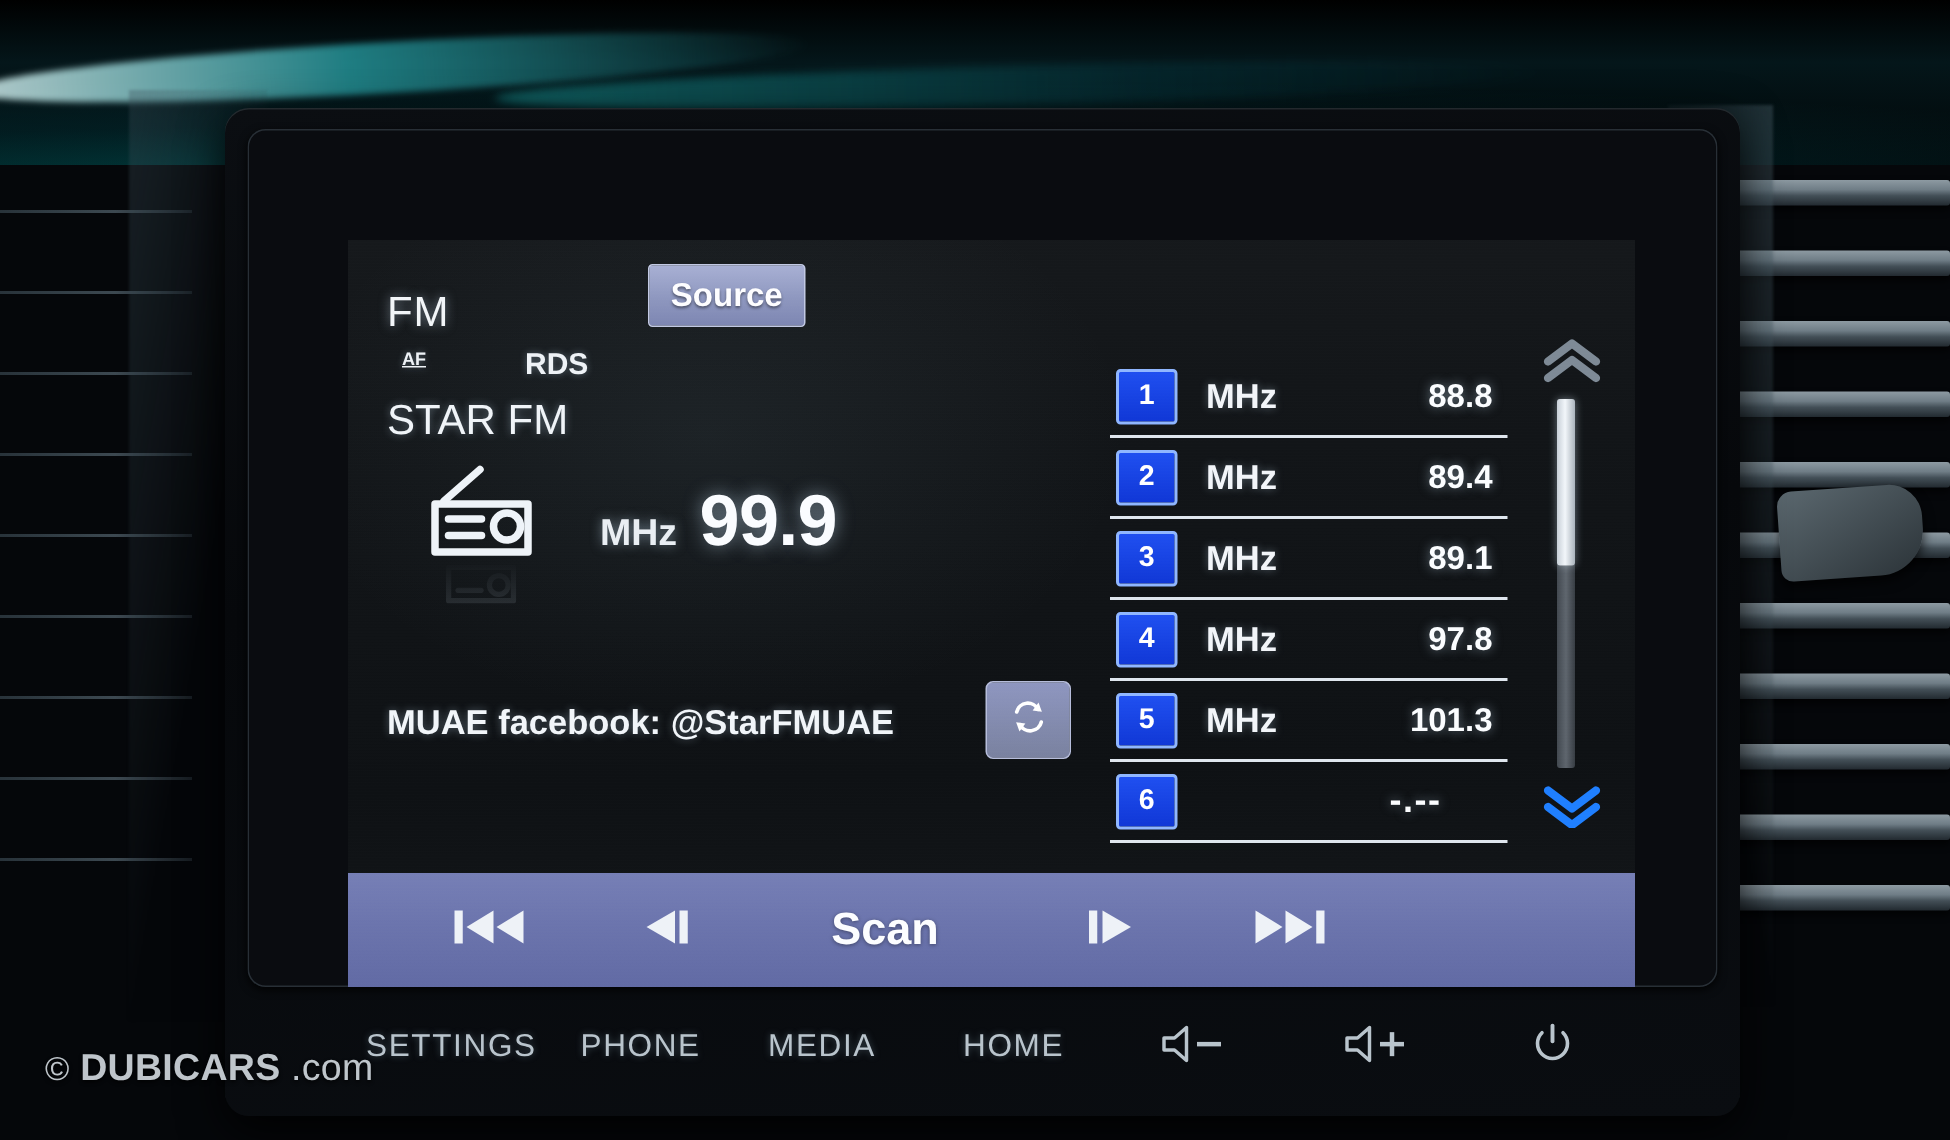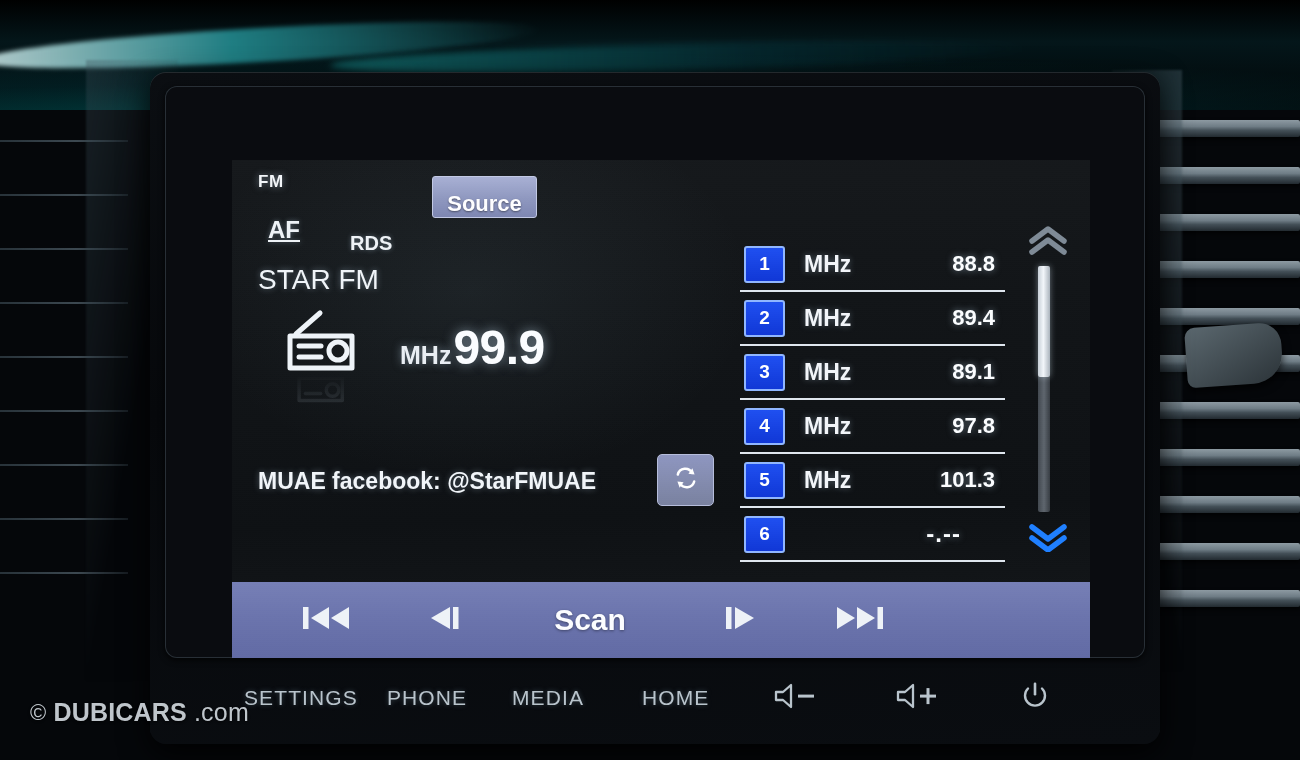--- a/index.html
+++ b/index.html
@@ -49,43 +49,43 @@
   
   #screen{position:absolute;left:67px;top:74px;width:858px;height:498px;
      background:linear-gradient(178deg,#16191c 0%,#121518 30%,#0e1114 70%,#15181b 100%);
      overflow:hidden;}
   .screen-noise{position:absolute;inset:0;opacity:.5;pointer-events:none;
      background-image:repeating-linear-gradient(0deg,rgba(255,255,255,.012) 0 1px,rgba(0,0,0,0) 1px 2px);}
   .screen-glow{position:absolute;left:-40px;top:-60px;width:560px;height:380px;
      background:radial-gradient(closest-side,rgba(120,150,160,.10),rgba(0,0,0,0));pointer-events:none;}
 
   
-  .band{position:absolute;left:26px;top:12px;font-size:17px;font-weight:bold;color:#f2f5f8;letter-spacing:.5px;
+  .band{position:absolute;left:26px;top:32px;font-size:28px;font-weight:normal;color:#f2f5f8;letter-spacing:.5px;
      text-shadow:0 0 7px rgba(200,220,240,.5);}
   .source-btn{position:absolute;left:200px;top:16px;width:103px;height:40px;
      background:linear-gradient(180deg,#a8b0d4 0%,#8e97bf 55%,#7d86b2 100%);
      border:1px solid #c2c9e4;border-radius:3px;
-     display:flex;align-items:flex-end;justify-content:center;
+     display:flex;align-items:center;justify-content:center;
      font-size:22px;font-weight:bold;color:#fdfdff;text-shadow:0 1px 2px rgba(0,0,0,.45);}
   .clock{position:absolute;right:22px;top:10px;font-size:38px;font-weight:bold;color:#f3f6f9;letter-spacing:1px;
      text-shadow:0 0 9px rgba(190,215,235,.45);}
 
   
-  .af{position:absolute;left:36px;top:56px;font-size:24px;font-weight:bold;color:#eef2f6;text-shadow:0 0 5px rgba(180,205,225,.4);text-decoration:underline;}
+  .af{position:absolute;left:36px;top:72px;font-size:12px;font-weight:bold;color:#eef2f6;text-shadow:0 0 5px rgba(180,205,225,.4);text-decoration:underline;}
   .rds{position:absolute;left:118px;top:72px;font-size:20px;font-weight:bold;color:#eef2f6;text-shadow:0 0 5px rgba(180,205,225,.4);}
   .station-name{position:absolute;left:26px;top:104px;font-size:28px;font-weight:normal;color:#f0f4f8;text-shadow:0 0 6px rgba(180,205,225,.45);}
 
   
   .radio-icon{position:absolute;left:48px;top:148px;width:80px;height:66px;}
   .radio-refl{position:absolute;left:48px;top:214px;width:80px;height:46px;opacity:.2;transform:scaleY(-1);
      -webkit-mask-image:linear-gradient(180deg,rgba(0,0,0,.9),rgba(0,0,0,0));
      mask-image:linear-gradient(180deg,rgba(0,0,0,.9),rgba(0,0,0,0));}
   .freq-wrap{position:absolute;left:168px;top:160px;display:flex;align-items:baseline;}
   .freq-unit{font-size:25px;font-weight:bold;color:#e9eef3;letter-spacing:0;text-shadow:0 0 8px rgba(190,215,235,.5);}
-  .freq-val{font-size:48px;font-weight:bold;color:#fafcff;margin-left:2px;letter-spacing:-0.5px;text-shadow:0 0 12px rgba(190,215,235,.55);}
+  .freq-val{font-size:48px;font-weight:bold;color:#fafcff;margin-left:15px;letter-spacing:-0.5px;text-shadow:0 0 12px rgba(190,215,235,.55);}
 
   
   .radiotext{position:absolute;left:26px;top:308px;font-size:23px;font-weight:bold;color:#f1f5f9;text-shadow:0 0 6px rgba(180,205,225,.4);}
   .refresh-btn{position:absolute;left:425px;top:294px;width:55px;height:50px;
      background:linear-gradient(180deg,#8e96c0 0%,#79819f 100%);
      border:1px solid #b6bddb;border-radius:5px;display:flex;align-items:center;justify-content:center;}
 
   
   .presets{position:absolute;left:508px;top:78px;width:265px;}
   .preset-row{position:relative;height:52px;display:flex;align-items:center;

